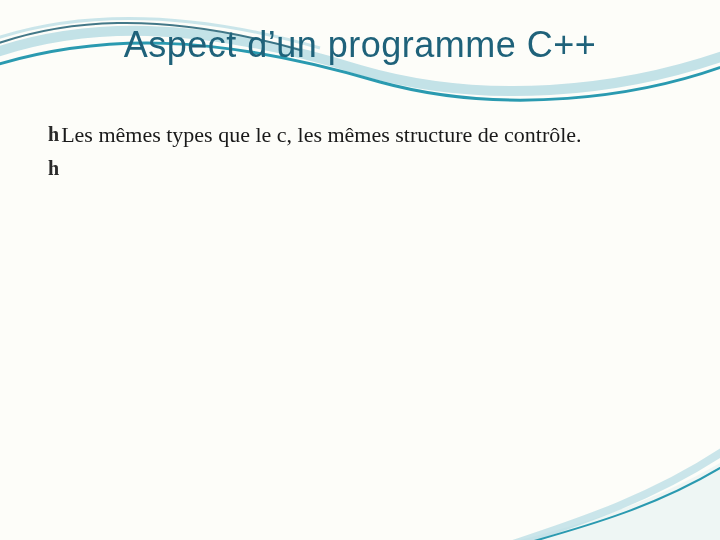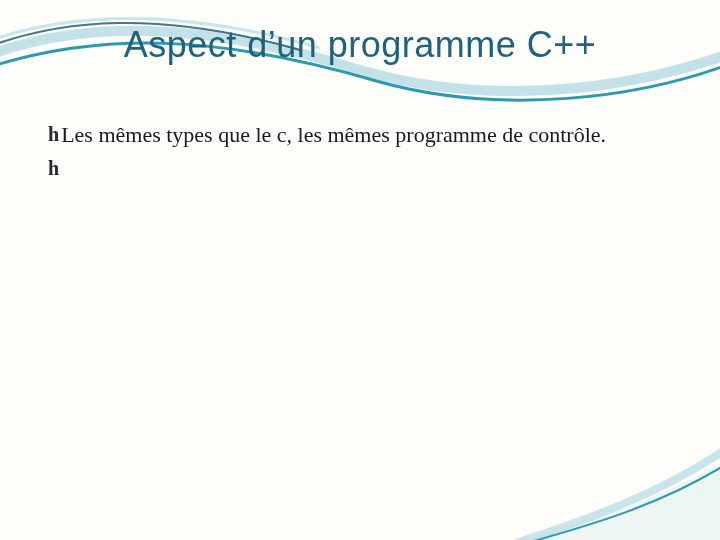--- a/index.html
+++ b/index.html
@@ -79,21 +79,21 @@
     <path d="M -20 70 C 100 30, 220 35, 380 82 C 500 115, 640 100, 740 60" stroke="#2a9ab0" stroke-width="3" fill="none"></path>
     <path d="M -20 50 C 60 18, 160 10, 300 50" stroke="#14566b" stroke-width="2" fill="none" opacity="0.8"></path>
     <path d="M -20 44 C 70 10, 180 8, 320 48" stroke="#a9d6df" stroke-width="3" fill="none" opacity="0.6"></path>
   </svg>
 
   <h1 class="title">Aspect d’un programme C++</h1>
 
   <div class="content">
     <div class="bullet">
       <span class="bullet-icon">h</span>
-      <span class="bullet-text">Les mêmes types que le c, les mêmes programme de contrôle.</span>
+      <span class="bullet-text">Les mêmes types que le c, les mêmes structure de contrôle.</span>
     </div>
     <div class="bullet">
       <span class="bullet-icon">h</span>
     </div>
   </div>
 
   <svg class="corner" viewBox="0 0 220 120" preserveAspectRatio="none">
     <path d="M 0 125 C 60 110, 140 90, 225 40 L 225 125 Z" fill="#eaf4f3" opacity="0.8"></path>
     <path d="M 10 125 C 70 105, 150 80, 225 30" stroke="#a9d6df" stroke-width="8" fill="none" opacity="0.6"></path>
     <path d="M 20 125 C 80 108, 155 88, 225 45" stroke="#2a9ab0" stroke-width="2" fill="none"></path>

